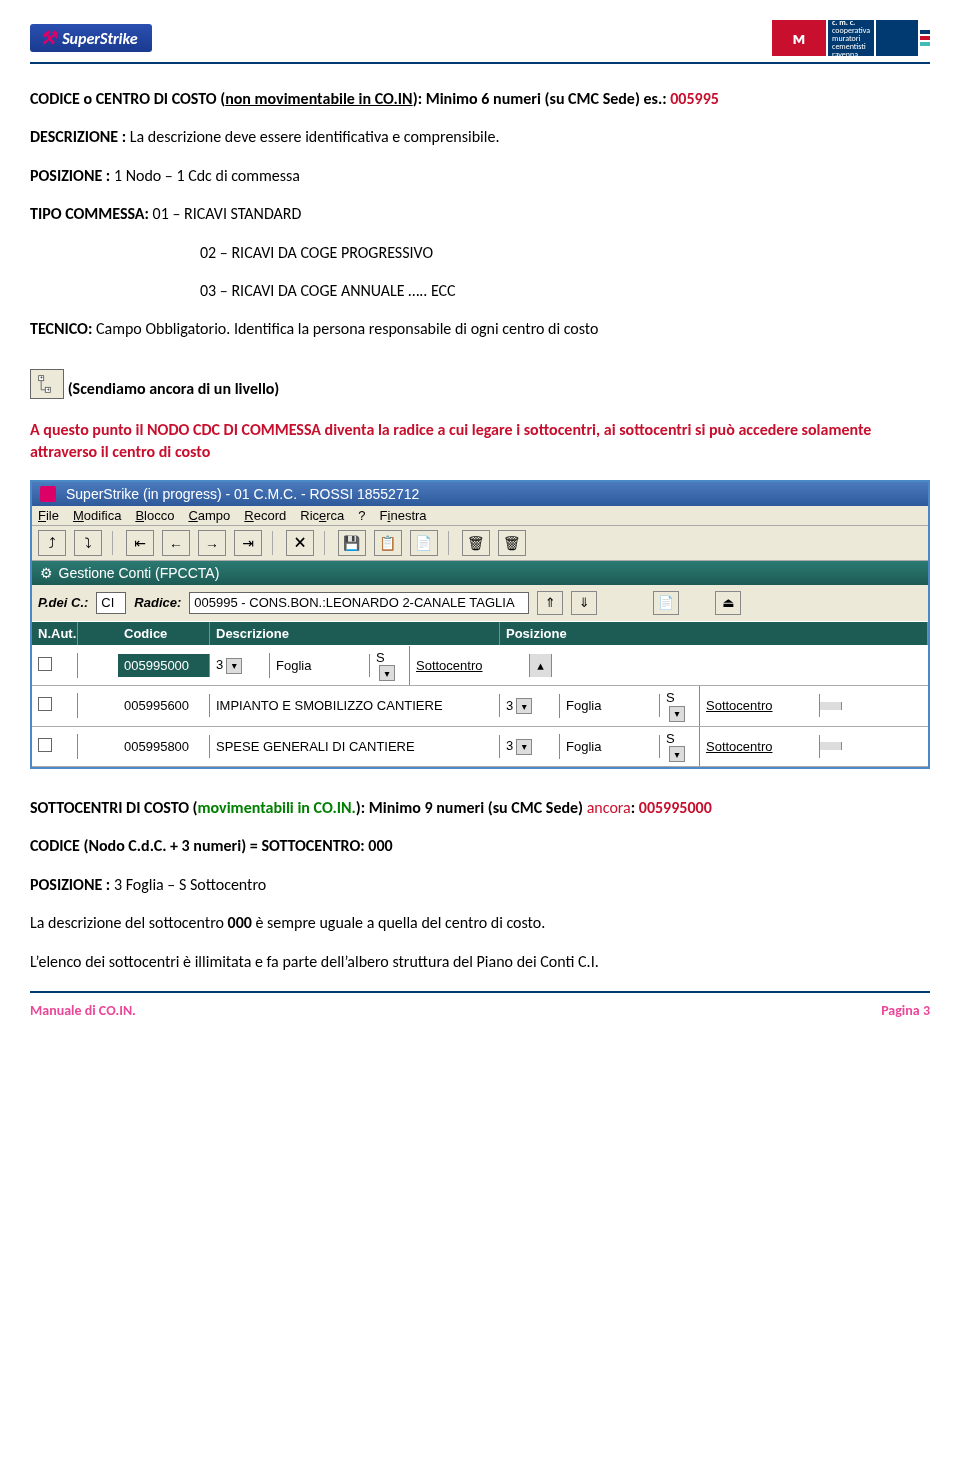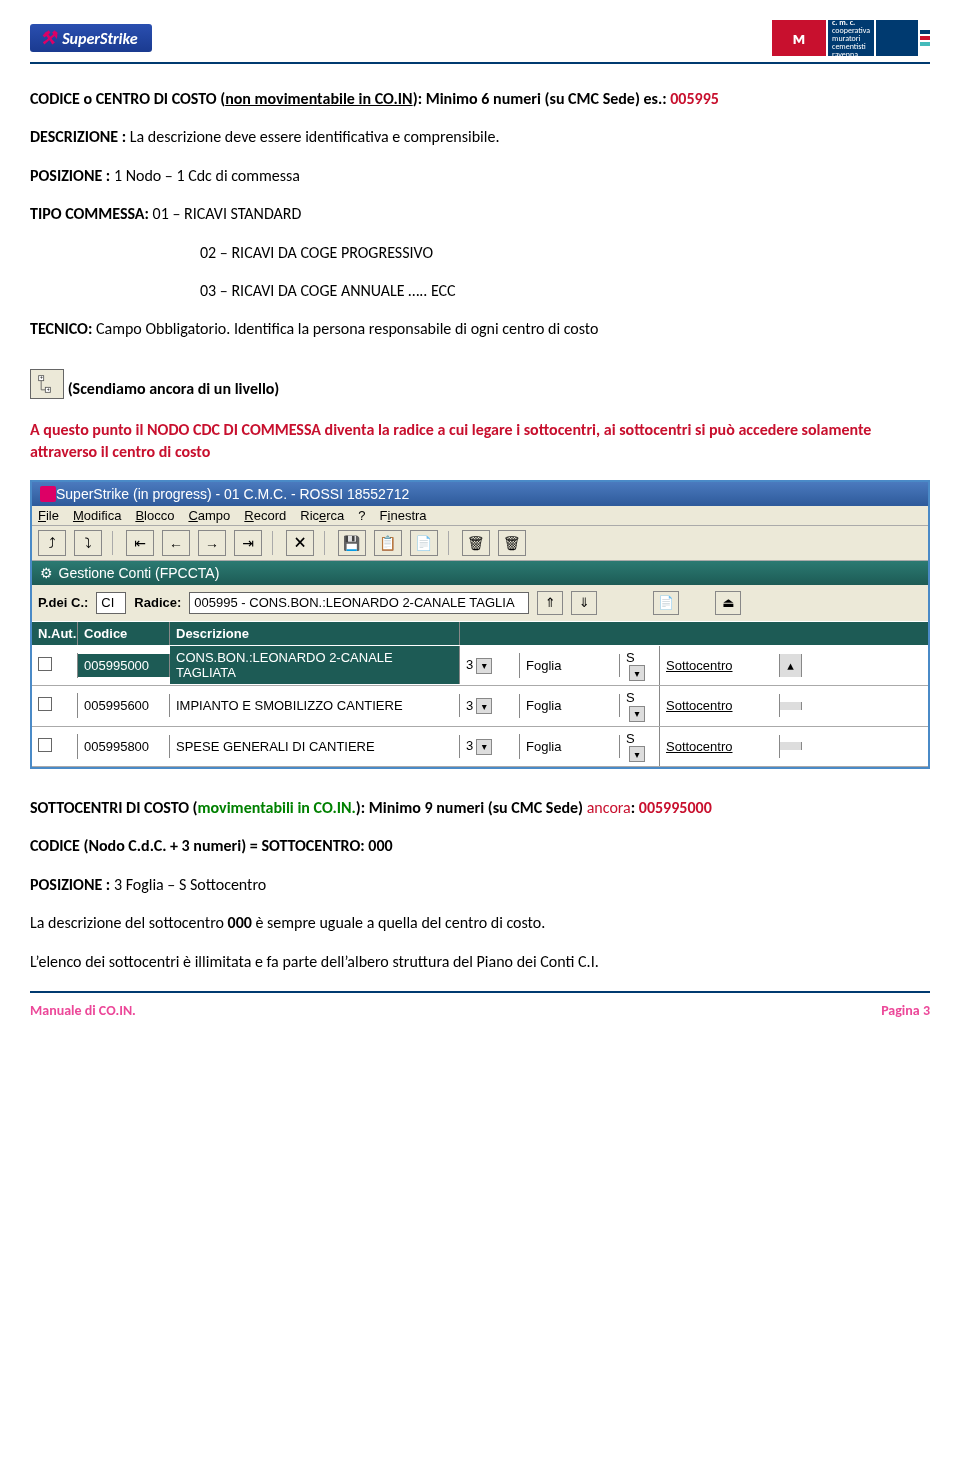--- a/index.html
+++ b/index.html
@@ -59,21 +59,21 @@
   margin-bottom: 28px;
   font-family: "MS Sans Serif", Tahoma, Arial, sans-serif;
   font-size: 13px;
 }
 .titlebar {
   background: linear-gradient(#4b7abe, #2e5a9a);
   color: #fff;
   padding: 4px 8px;
   display: flex;
   align-items: center;
-  gap: 0;
+  gap: 10px;
   font-size: 14px;
 }
 .titlebar .ico { width: 16px; height: 16px; background: #d06; border-radius: 2px; display: inline-block; }
 .menubar { background: #ece9d8; padding: 2px 6px; display: flex; gap: 14px; border-bottom: 1px solid #aaa; }
 .menubar span { font-size: 13px; }
 .menubar span u { text-decoration: underline; }
 .toolbar { background: #ece9d8; padding: 4px 6px; display: flex; gap: 8px; align-items: center; border-bottom: 1px solid #aaa; }
 .tbtn {
   width: 28px; height: 26px;
   border: 1px solid #888;
@@ -91,42 +91,42 @@
   align-items: center;
   gap: 6px;
 }
 .row-filter {
   display: flex;
   align-items: center;
   gap: 8px;
   padding: 6px;
   background: #ece9d8;
 }
-.lbl { font-weight: bold; }
+.lbl { font-weight: bold; font-style: italic; }
 .inp {
   border: 1px solid #666;
   background: #fff;
   padding: 10px 4px;
   height: 22px;
   font-size: 13px;
 }
 .inp.small { width: 30px; }
 .inp.long { flex: 1; max-width: 340px; }
 .sbtn { width: 26px; height: 24px; border: 1px solid #888; background: #ece9d8; display: inline-flex; align-items: center; justify-content: center; font-size: 13px; }
 .col-head {
   display: flex;
   background: #1d5b55;
   color: #fff;
   font-weight: bold;
   border-top: 1px solid #fff;
   border-bottom: 1px solid #fff;
 }
 .col-head div, .drow div { padding: 4px 6px; border-right: 1px solid #888; }
 .c-naut { width: 46px; }
-.c-code { width: 92px; }
+.c-code { width: 92px; margin-left: 40px; }
 .c-desc { width: 290px; }
 .c-pos  { width: 60px; }
 .c-ptxt { width: 100px; }
 .c-s    { width: 40px; }
 .c-stxt { width: 120px; text-decoration: underline; }
 .c-scroll { width: 22px; }
 .drow { display: flex; background: #fff; border-bottom: 1px solid #aaa; align-items: center; }
 .drow .chk { width: 14px; height: 14px; border: 1px solid #666; background: #fff; display: inline-block; }
 .drow .arrow { background: #ddd; border: 1px solid #888; width: 16px; height: 16px; display: inline-flex; align-items: center; justify-content: center; font-size: 10px; margin-left: 3px; }
 .dark-cell { background: #1d5b55; color: #fff; }
@@ -255,26 +255,26 @@
     <span class="sbtn">⇓</span>
     <span style="width:40px"></span>
     <span class="sbtn">📄</span>
     <span style="width:20px"></span>
     <span class="sbtn">⏏</span>
   </div>
   <div class="col-head">
     <div class="c-naut">N.Aut.</div>
     <div class="c-code">Codice</div>
     <div class="c-desc">Descrizione</div>
+    <div class="c-pos" style="flex:1">Posizione</div>
   </div>
 
   <div class="drow">
     <div class="c-naut"><span class="chk"></span></div>
     <div class="c-code dark-cell">005995000</div>
-    <div class="c-desc dark-cell">CONS.BON.:LEONARDO 2-CANALE TAGLIATA</div>
     <div class="c-pos"><span>3</span><span class="arrow">▾</span></div>
     <div class="c-ptxt">Foglia</div>
     <div class="c-s"><span>S</span><span class="arrow">▾</span></div>
     <div class="c-stxt">Sottocentro</div>
     <div class="c-scroll" style="background:#ddd;text-align:center">▴</div>
   </div>
   <div class="drow">
     <div class="c-naut"><span class="chk"></span></div>
     <div class="c-code">005995600</div>
     <div class="c-desc">IMPIANTO E SMOBILIZZO CANTIERE</div>

